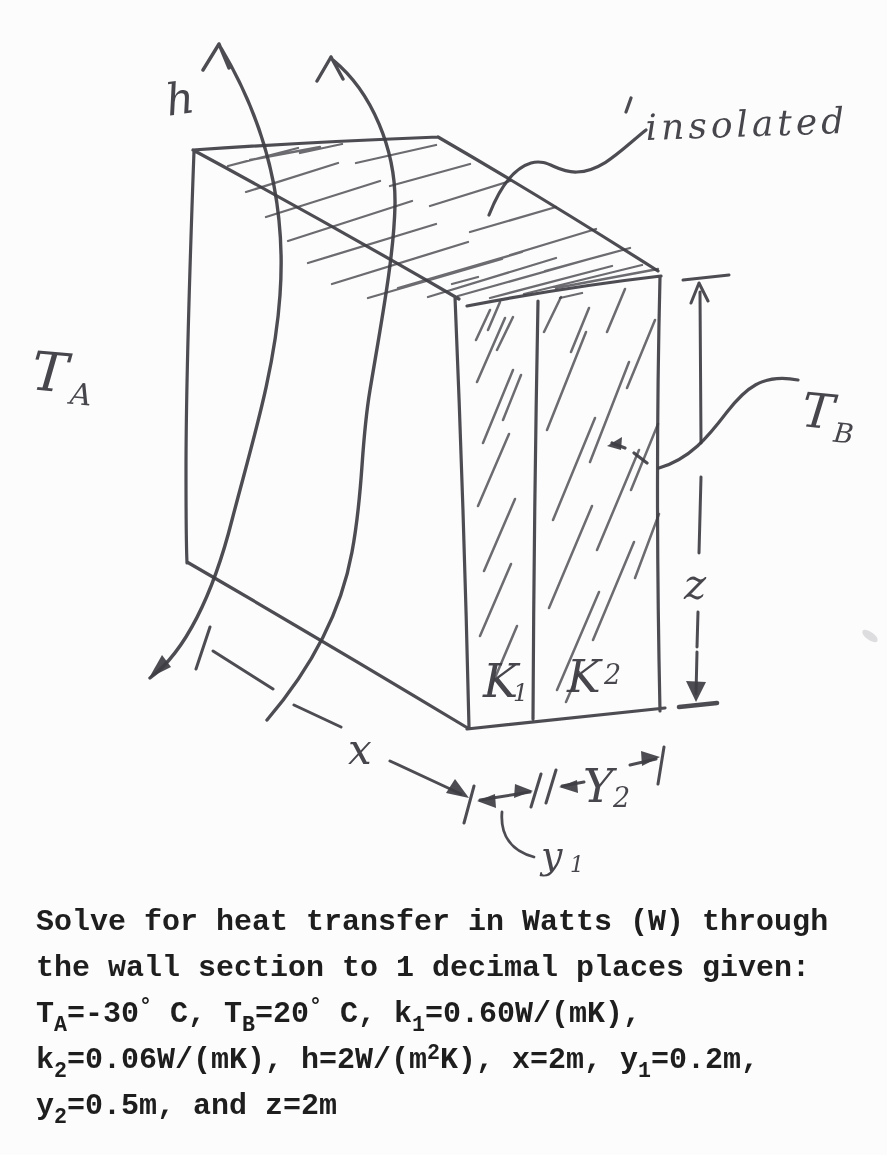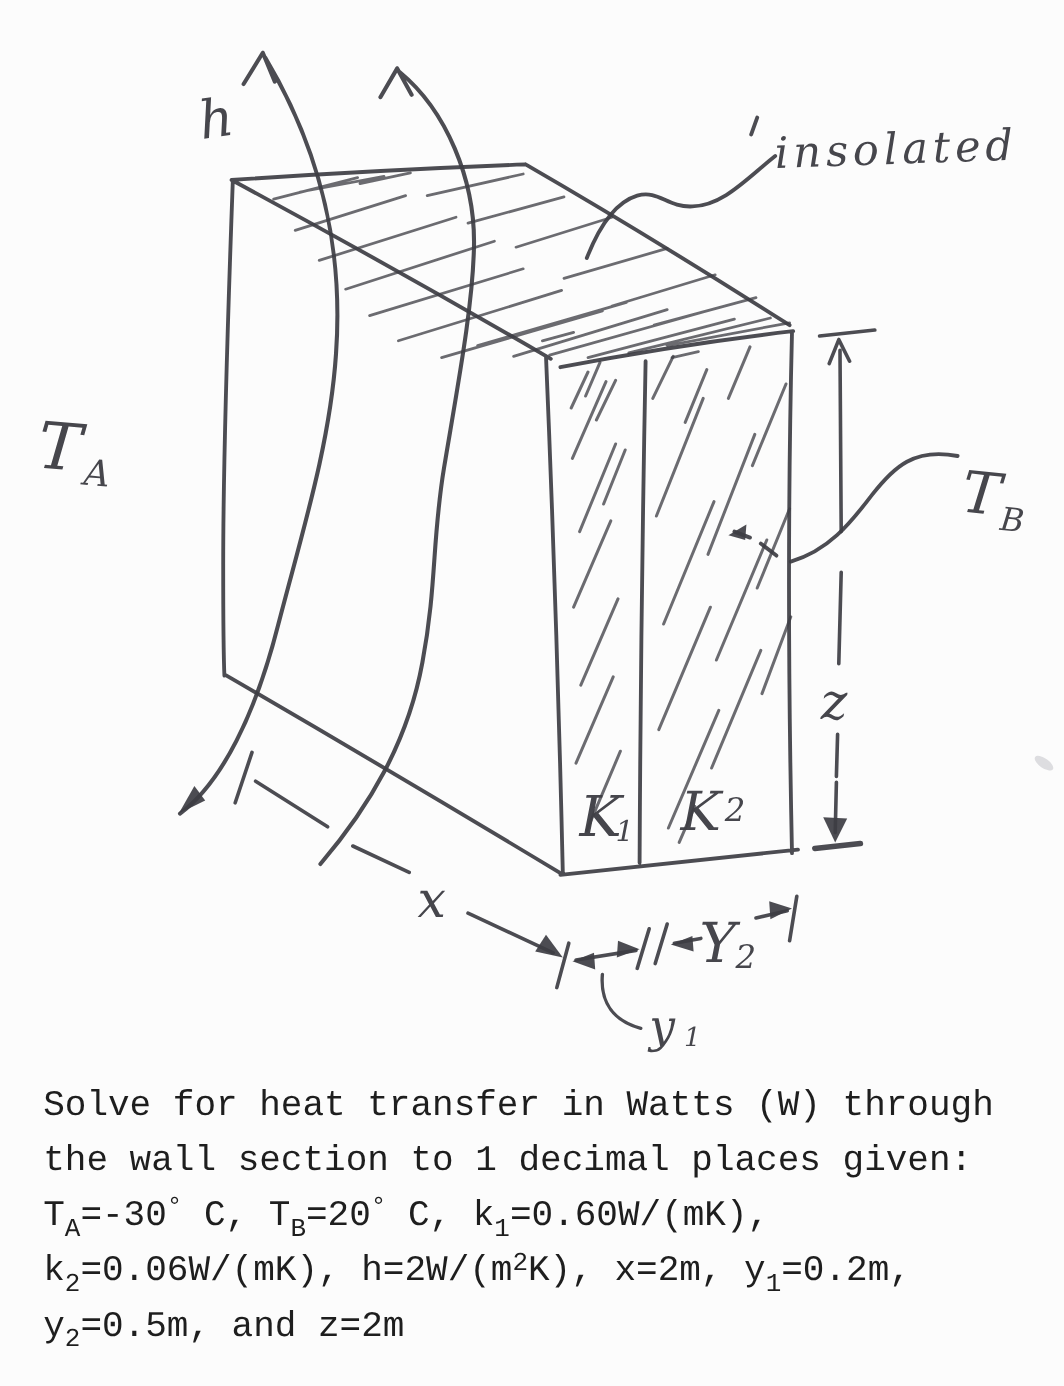--- a/index.html
+++ b/index.html
@@ -9,21 +9,21 @@
   .s{stroke:var(--ink);fill:none;stroke-linecap:round;stroke-linejoin:round;opacity:.92;}
   .f{fill:var(--ink);stroke:none;opacity:.92;}
   .hatch{opacity:.82;}
   .hw{font-family:"DejaVu Serif",serif;font-style:italic;fill:var(--ink);opacity:.95;}
   .problem{
     position:absolute;left:36px;top:899px;width:840px;
     font-family:"Liberation Mono","DejaVu Sans Mono",monospace;
     font-size:30px;line-height:46px;color:var(--text);
     white-space:pre;
   }
-  .pline{height:46px;}
+  .pline{height:46px;font-weight:bold;}
   .sb{font-size:.72em;position:relative;top:.42em;}
   .sp{font-size:.72em;position:relative;top:-.42em;}
 </style>
 </head>
 <body>
 
 <svg class="sketch" width="887" height="898" viewBox="0 0 887 898">
 
   <g>
     <path class="s" stroke-width="3.2" d="M194 151 C190 260 186 380 186 470 C186 510 186 540 187 563

